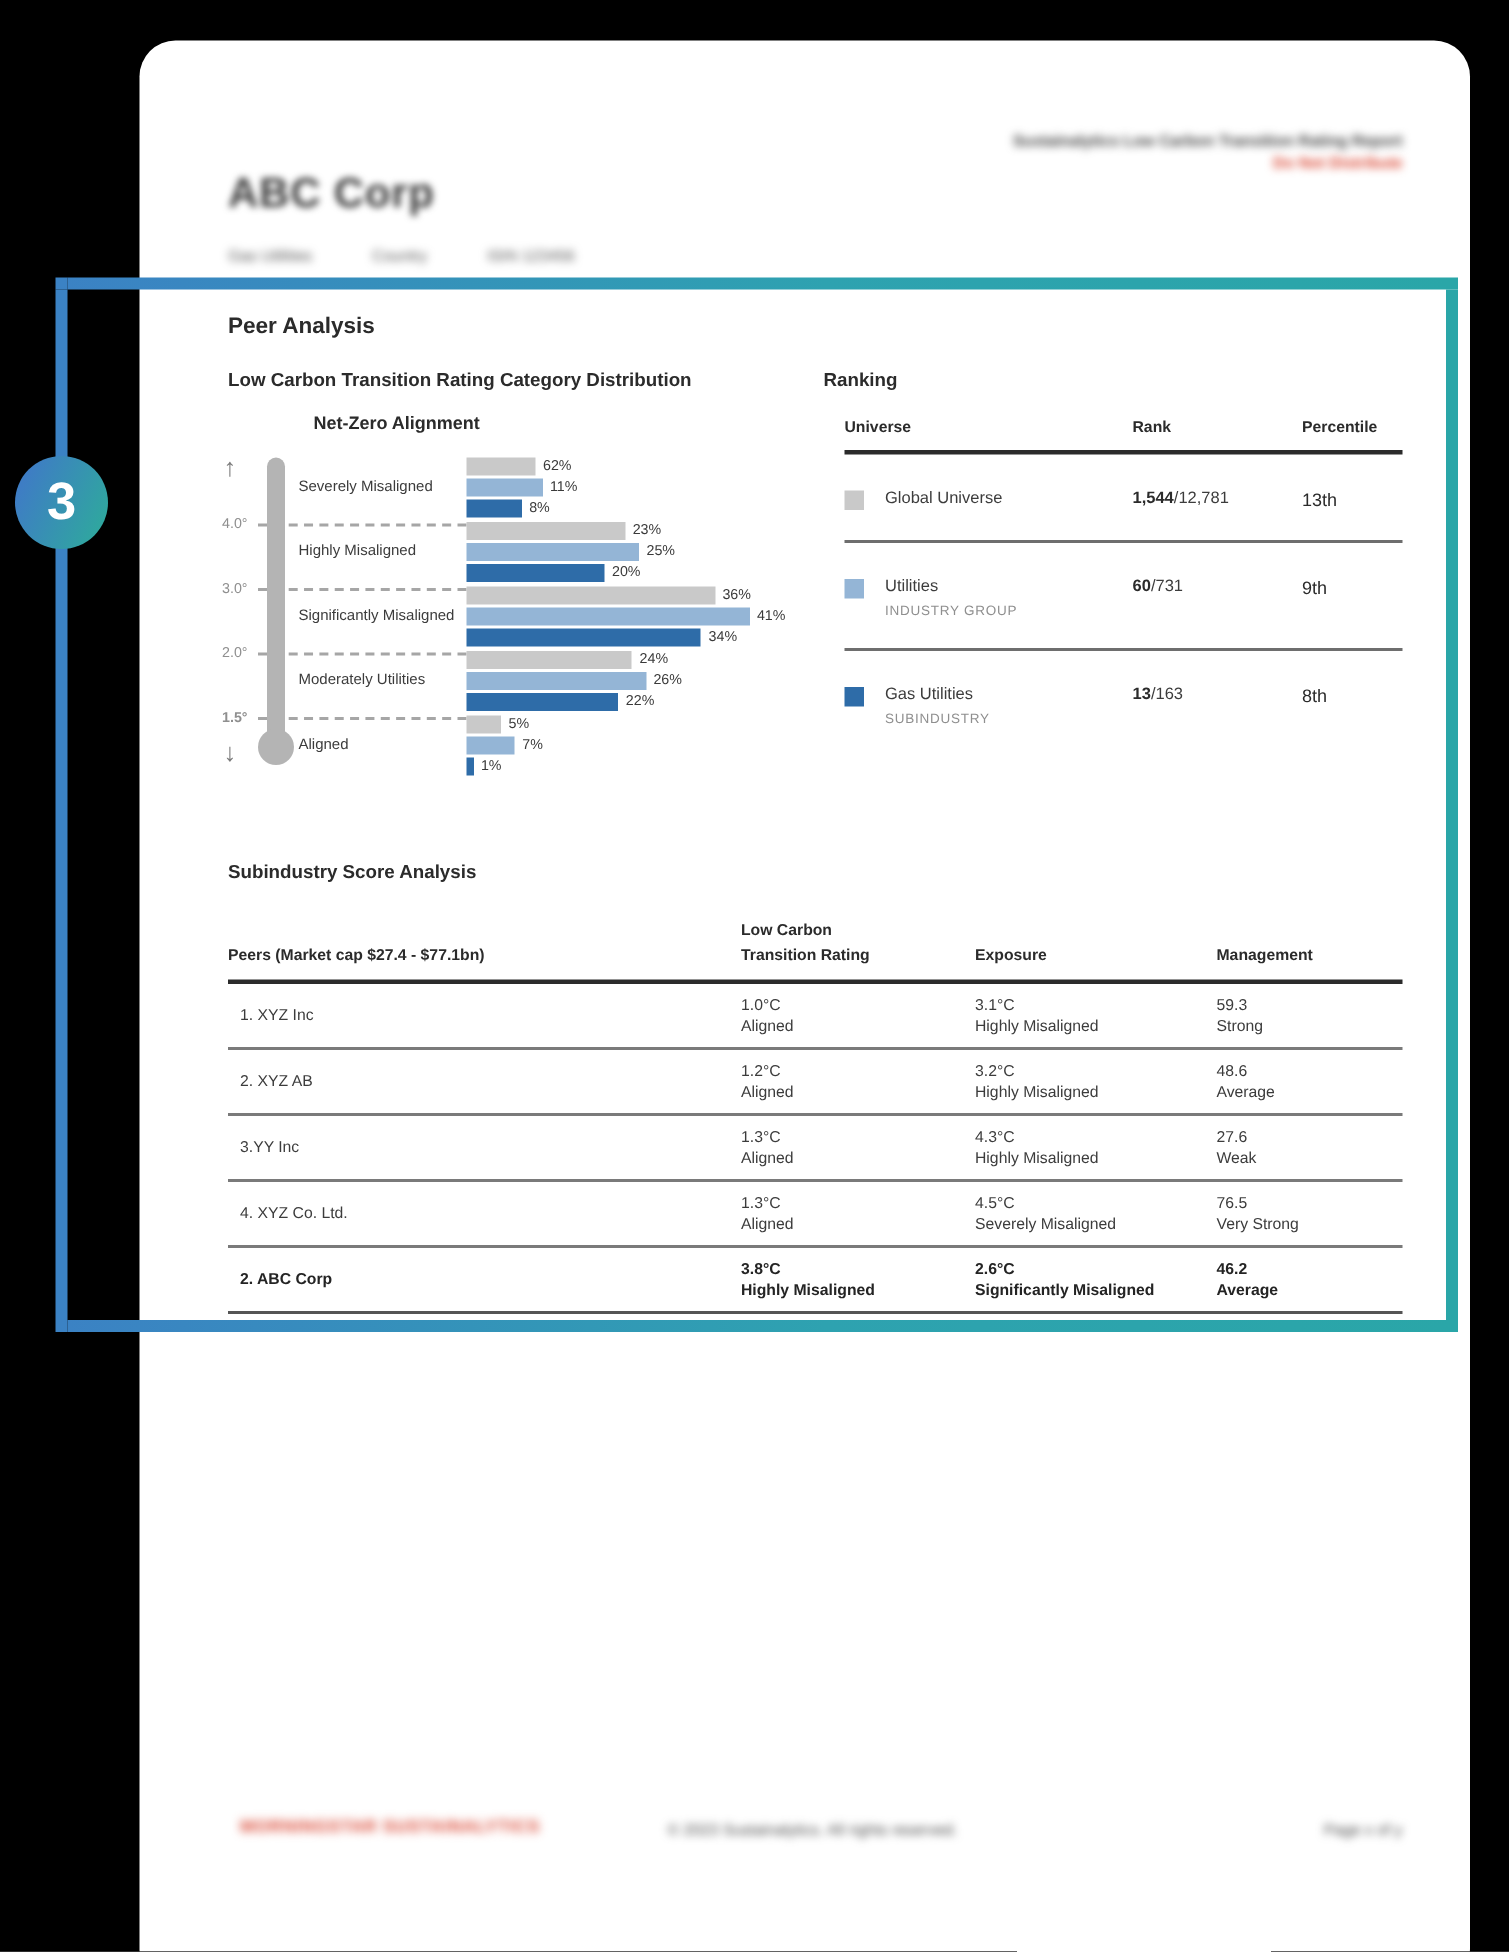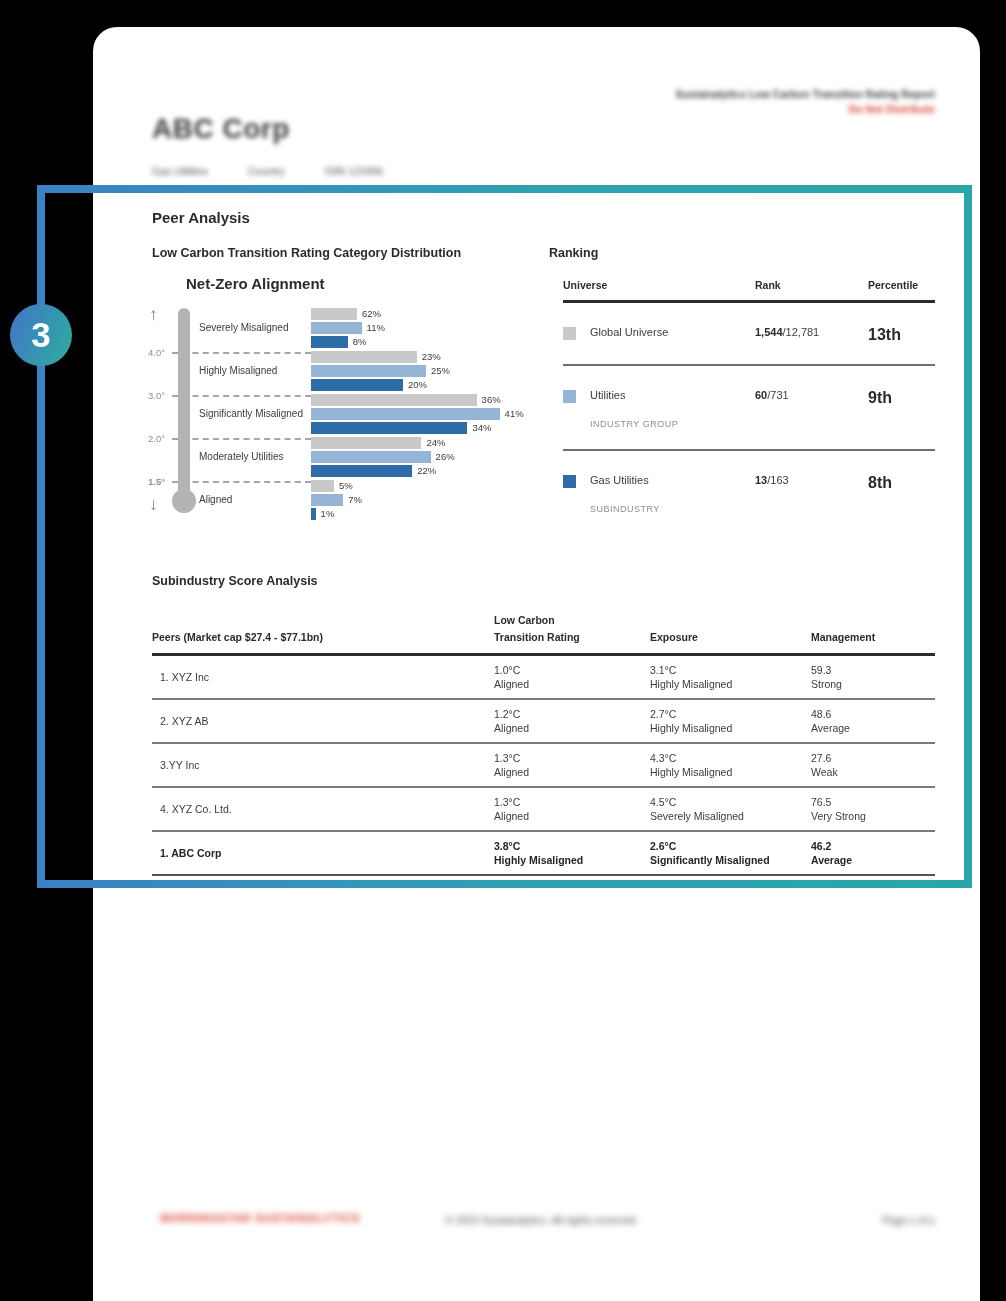--- a/index.html
+++ b/index.html
@@ -22,21 +22,21 @@
            filter:blur(2.6px);letter-spacing:.5px;}
   .tags{position:absolute;left:59px;top:138px;display:flex;gap:40px;filter:blur(2.9px);}
   .tag{font-size:10.5px;color:#555;}
 
   .peer-title{position:absolute;left:59px;top:182px;font-size:15px;font-weight:bold;color:#2b2b2b;}
   .chart-heading{position:absolute;left:59px;top:219px;font-size:12.5px;font-weight:bold;color:#2b2b2b;}
   .ranking-heading{position:absolute;left:456px;top:219px;font-size:12.5px;font-weight:bold;color:#2b2b2b;}
 
   
   .nz-chart{position:absolute;left:55px;top:248px;width:402px;}
-  .nz-title{margin-left:19px;font-size:15px;font-weight:bold;color:#2b2b2b;padding-left:19px;}
+  .nz-title{margin-left:42px;font-size:12px;font-weight:bold;color:#2b2b2b;padding-left:19px;}
   .nz-body{position:relative;margin-top:14px;height:218px;}
   .thermo-stem{position:absolute;left:30px;top:2px;width:12px;height:190px;background:#b4b4b4;border-radius:6px;z-index:2;}
   .thermo-bulb{position:absolute;left:24px;top:183px;width:24px;height:24px;background:#b4b4b4;border-radius:50%;z-index:2;}
   .arrow{position:absolute;left:1px;font-size:17px;color:#7c7c7c;z-index:1;line-height:1;}
   .arrow.up{top:0;}  .arrow.down{top:190px;}
   .nz-groups{margin-left:51px;position:relative;z-index:3;}
   .group{height:43px;display:flex;align-items:center;}
   .cat{width:112px;font-size:10px;color:#3c3c3c;white-space:nowrap;}
   .bars{flex:1;display:flex;flex-direction:column;gap:2px;}
   .bar-row{display:flex;align-items:center;height:12px;}
@@ -48,24 +48,24 @@
 
   
   .ranking-table{position:absolute;left:470px;top:252px;width:372px;}
   .rank-header{display:grid;grid-template-columns:192px 113px auto;padding-bottom:9px;
                border-bottom:3px solid #2b2b2b;font-size:10.5px;font-weight:bold;color:#2b2b2b;}
   .rank-row{display:grid;grid-template-columns:27px 165px 113px auto;padding:23px 0 20px;
             border-bottom:2px solid #6e6e6e;align-items:start;}
   .rank-row.last{border-bottom:none;}
   .swatch{width:13px;height:13px;margin-top:1px;}
   .rank-name{font-size:11px;color:#3c3c3c;}
-  .rank-sub{font-size:9px;color:#8f8f8f;margin-top:18px;letter-spacing:.5px;}
+  .rank-sub{font-size:9px;color:#8f8f8f;margin-top:5px;letter-spacing:.5px;}
   .rank-val{font-size:11px;color:#3c3c3c;}
   .rank-val b{color:#2b2b2b;}
-  .rank-pct{font-size:16px;font-weight:bold;color:#2b2b2b;}
+  .rank-pct{font-size:12px;font-weight:normal;color:#2b2b2b;}
 
   
   .sub-table{position:absolute;left:59px;top:547px;width:783px;}
   .sub-title{font-size:12.5px;font-weight:bold;color:#2b2b2b;}
   .sub-header{display:grid;grid-template-columns:342px 156px 161px auto;align-items:end;margin-top:24px;
               padding-bottom:7px;border-bottom:3px solid #2b2b2b;font-size:10.5px;font-weight:bold;color:#2b2b2b;line-height:17px;}
   .sub-row{display:grid;grid-template-columns:342px 156px 161px auto;min-height:44px;box-sizing:border-box;
            border-bottom:2px solid #7a7a7a;}
   .sub-row.last{border-bottom:2.5px solid #555;}
   .sub-row .peer{align-self:center;padding-left:8px;font-size:10.5px;color:#3c3c3c;}
@@ -278,21 +278,21 @@
               <div>Strong</div>
             </div>
           </div>
           <div class="sub-row">
             <div class="peer">2. XYZ AB</div>
             <div class="sub-cell">
               <div>1.2°C</div>
               <div>Aligned</div>
             </div>
             <div class="sub-cell">
-              <div>2.7°C</div>
+              <div>3.2°C</div>
               <div>Highly Misaligned</div>
             </div>
             <div class="sub-cell">
               <div>48.6</div>
               <div>Average</div>
             </div>
           </div>
           <div class="sub-row">
             <div class="peer">3.YY Inc</div>
             <div class="sub-cell">
@@ -317,21 +317,21 @@
             <div class="sub-cell">
               <div>4.5°C</div>
               <div>Severely Misaligned</div>
             </div>
             <div class="sub-cell">
               <div>76.5</div>
               <div>Very Strong</div>
             </div>
           </div>
           <div class="sub-row bold last">
-            <div class="peer">1. ABC Corp</div>
+            <div class="peer">2. ABC Corp</div>
             <div class="sub-cell">
               <div>3.8°C</div>
               <div>Highly Misaligned</div>
             </div>
             <div class="sub-cell">
               <div>2.6°C</div>
               <div>Significantly Misaligned</div>
             </div>
             <div class="sub-cell">
               <div>46.2</div>

